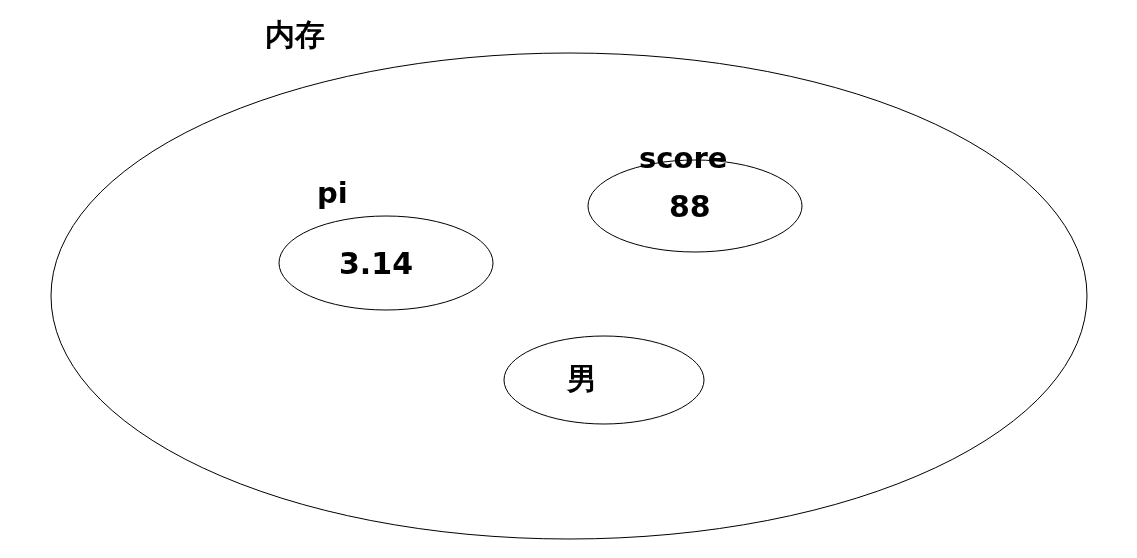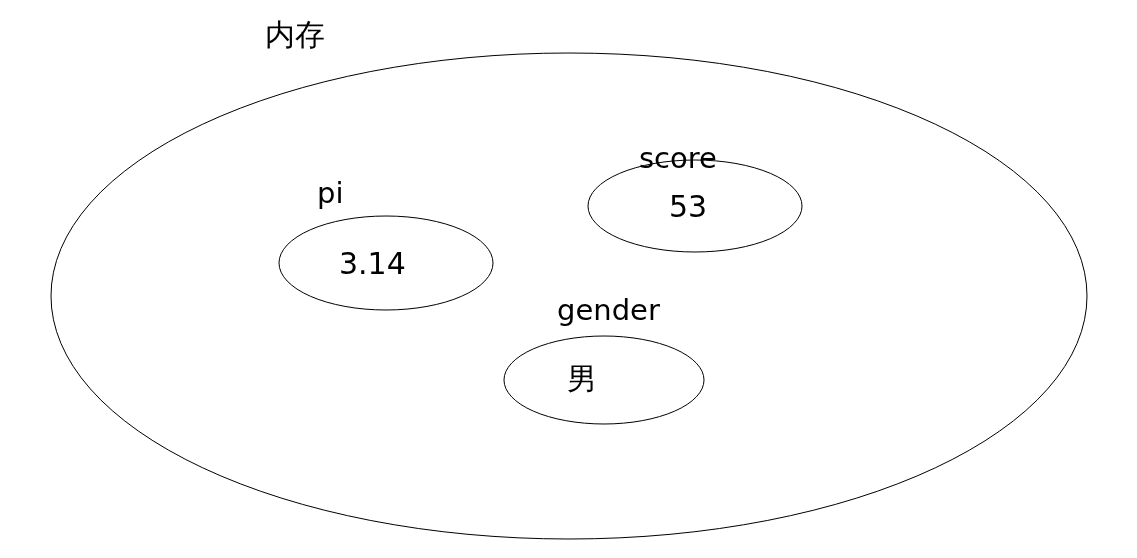--- a/index.html
+++ b/index.html
@@ -9,20 +9,21 @@
   }
   body {
     font-family: "DejaVu Sans", "Liberation Sans", sans-serif;
   }
   #canvas {
     position: relative;
     width: 1137px;
     height: 558px;
     background: #ffffff;
     overflow: hidden;
+    font-weight: bold;
   }
   #diagram-svg {
     position: absolute;
     left: 0;
     top: 0;
     width: 1137px;
     height: 558px;
     display: block;
   }
   .ellipse-shape {
@@ -67,18 +68,17 @@
     <ellipse class="ellipse-shape" cx="695" cy="206" rx="107" ry="46"></ellipse>
     <ellipse class="ellipse-shape" cx="604" cy="380" rx="100" ry="44"></ellipse>
   </svg>
 
   <div class="diagram-text memory-title">内存</div>
 
   <div class="diagram-text var-label label-pi">pi</div>
   <div class="diagram-text var-value value-pi">3.14</div>
 
   <div class="diagram-text var-label label-score">score</div>
-  <div class="diagram-text var-value value-score">53</div>
+  <div class="diagram-text var-value value-score">88</div>
 
-  <div class="diagram-text var-label label-gender">gender</div>
   <div class="diagram-text var-value value-gender">男</div>
 
 </div>
 
 </body></html>

